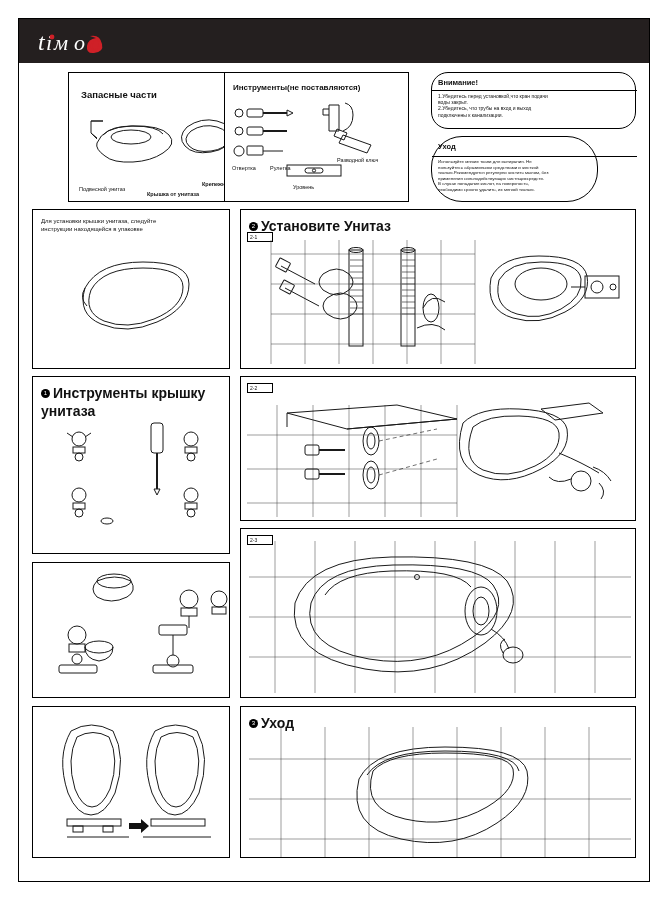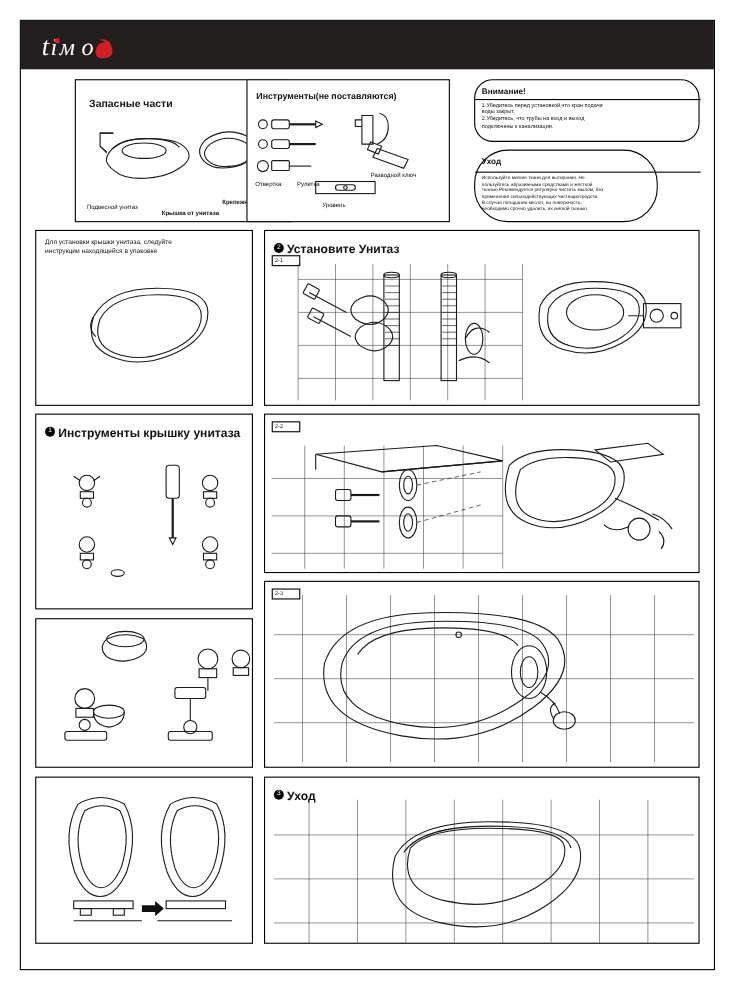--- a/index.html
+++ b/index.html
@@ -8,21 +8,21 @@
   .outer{position:absolute;left:18px;top:18px;width:632px;height:864px;border:1px solid #000;box-sizing:border-box;}
   .header{position:absolute;left:19px;top:19px;width:630px;height:44px;background:#241f1f;}
   .logo{position:absolute;left:38px;top:30px;width:92px;height:26px;}
   .logo svg{display:block;}
   .box{position:absolute;border:1px solid #000;box-sizing:border-box;background:#fff;}
   .ttl{font-size:9.5px;font-weight:bold;}
   .sm{font-size:6px;line-height:7.5px;}
   .xs{font-size:5px;line-height:6.2px;}
   .cap{font-size:5.5px;}
   .stepnum{display:inline-block;width:9px;height:9px;border-radius:50%;background:#000;color:#fff;font-size:6px;line-height:9px;text-align:center;vertical-align:middle;margin-right:3px;}
-  .steptitle{font-size:11px;font-weight:bold;}
+  .steptitle{font-size:14px;font-weight:bold;}
   .tagbox{position:absolute;border:1px solid #000;background:#fff;font-size:5px;padding:1px 2px;}
   .line{stroke:#1a1a1a;fill:none;}
   svg{overflow:visible;}
   .hr{position:absolute;height:1px;background:#000;}
 </style>
 </head>
 <body>
 
 <div class="page">
 

